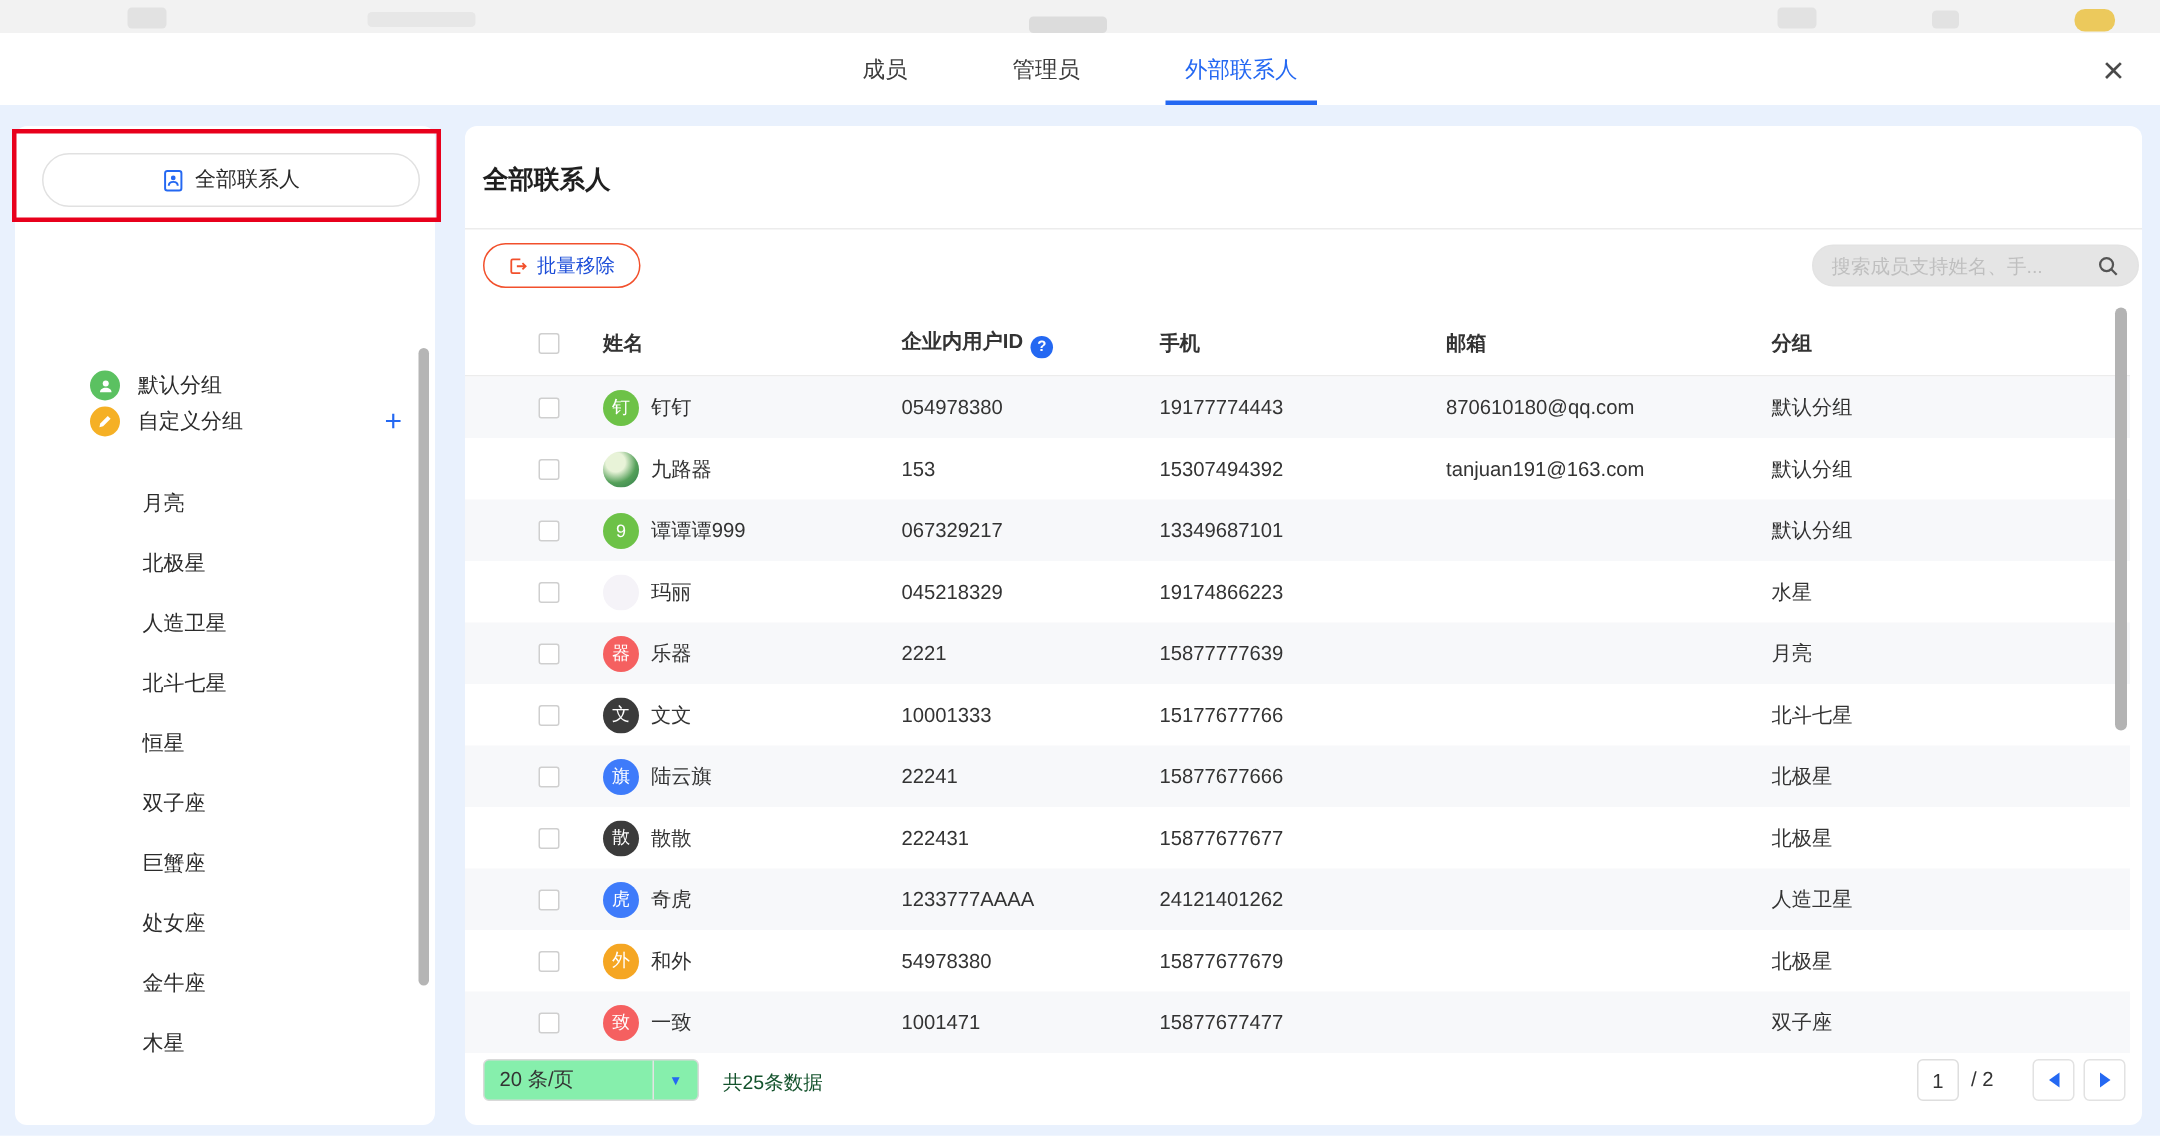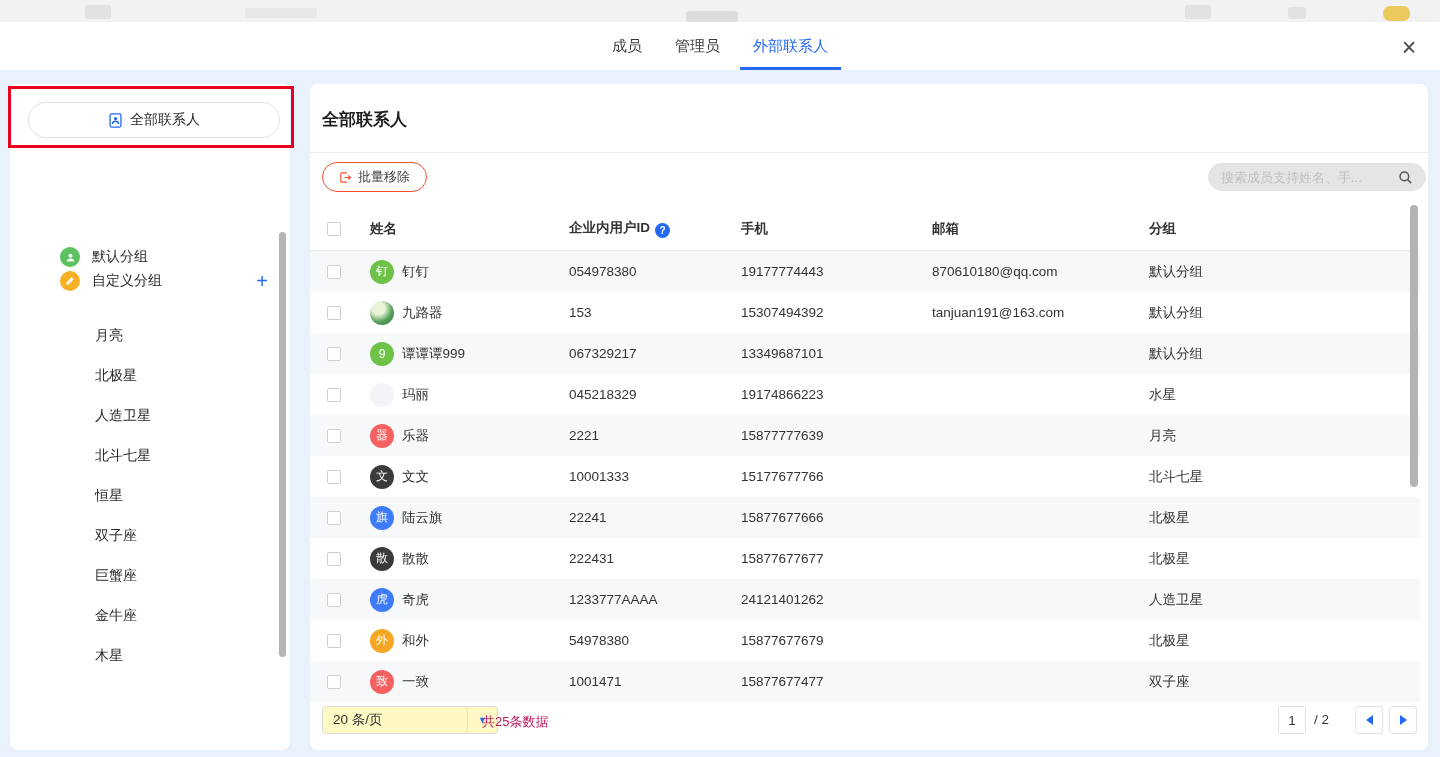--- a/index.html
+++ b/index.html
@@ -30,47 +30,47 @@
   .group-list { position:absolute; left:0; top:232px; width:100%; }
   .group-item { height:40px; display:flex; align-items:center; padding-left:85px; font-size:14px; color:#2b2b2b; cursor:pointer; }
   .side-scroll { position:absolute; right:4px; top:148px; width:7px; height:425px; background:#b5b5b5; border-radius:4px; }
 
   
   .main { position:absolute; left:310px; top:84px; width:1118px; height:666px; background:#fff; border-radius:8px; }
   .main-title { position:absolute; left:12px; top:24px; font-size:17px; font-weight:700; color:#1f1f1f; }
   .main-divider { position:absolute; left:0; top:68px; width:100%; height:1px; background:#ececec; }
   .toolbar { position:absolute; left:0; top:78px; width:100%; height:32px; }
   .batch-remove { position:absolute; left:12px; top:0; height:30px; padding:0 16px; border:1px solid #f2502c; border-radius:15px;
-    color:#404040; font-size:13px; display:flex; align-items:center; gap:6px; background:#fff; cursor:pointer;font-family:Liberation Serif, serif; }
+    color:#1d4ed8; font-size:13px; display:flex; align-items:center; gap:6px; background:#fff; cursor:pointer;font-family:Liberation Serif, serif; }
   .search-box { position:absolute; right:2px; top:1px; width:218px; height:28px; border:1px solid #e3e3e3; border-radius:14px;
     display:flex; align-items:center; padding:0 12px; background:#e5e5e5; }
   .search-box input { border:none; outline:none; flex:1; font-size:13px; color:#333; background:transparent; font-family:inherit; }
   .search-box input::placeholder { color:#bfbfbf; }
 
   
   .table { position:absolute; left:0; top:123px; width:1110px; }
-  .t-row { display:grid; grid-template-columns:40px 219px 172px 191px 217px auto; align-items:center; padding:0 0; height:41px; }
+  .t-row { display:grid; grid-template-columns:40px 219px 172px 191px 217px auto; align-items:center; padding:0 32px; height:41px; }
   .t-head { height:44px; border-bottom:1px solid #ececec; font-weight:700; font-size:13.5px; color:#262626; }
   .t-row:nth-child(odd):not(.t-head) { background:#f7f8fa; }
   .cell { font-size:13.5px; color:#333; white-space:nowrap; overflow:hidden; }
   .name-cell { display:flex; align-items:center; gap:8px; padding-left:20px; }
   .avatar { width:24px; height:24px; border-radius:50%; color:#fff; font-size:12px; display:flex; align-items:center; justify-content:center; flex:none; }
   .avatar.img-avatar { background:radial-gradient(circle at 35% 30%, #e8f3d8 0 28%, #55a05a 60%, #2f7a4a 100%); }
   .checkbox { width:14px; height:14px; border:1px solid #cfcfcf; border-radius:2px; background:#fff; margin-left:17px; cursor:pointer; }
   .help-ico { display:inline-flex; width:15px; height:15px; border-radius:50%; background:#2468f2; color:#fff; font-size:10px; font-weight:700;
     align-items:center; justify-content:center; margin-left:5px; vertical-align:-2px; }
   .table-scroll { position:absolute; right:10px; top:121px; width:8px; height:282px; background:#b3b3b3; border-radius:4px; }
 
   
   .pager { position:absolute; left:0; bottom:16px; width:100%; height:28px; }
-  .page-size { position:absolute; left:12px; top:0; width:176px; height:28px; border:1px solid #d9d9d9; border-radius:4px;
-    display:flex; align-items:center; font-size:13.5px; color:#333; cursor:pointer; background:#fef9c3; }
+  .page-size { position:absolute; left:12px; top:0; width:144px; height:28px; border:1px solid #d9d9d9; border-radius:4px;
+    display:flex; align-items:center; font-size:13.5px; color:#333; cursor:pointer; background:#86efac; }
   .page-size .val { flex:1; padding-left:10px; }
   .page-size .caret { width:30px; height:100%; border-left:1px solid #e3e3e3; display:flex; align-items:center; justify-content:center; color:#2468f2; font-size:9px; }
-  .total-count { position:absolute; left:172px; top:7px; font-size:13px; color:#be185d; }
+  .total-count { position:absolute; left:172px; top:7px; font-size:13px; color:#14532d; }
   .page-box { position:absolute; left:968px; top:0; width:28px; height:28px; border:1px solid #dedede; border-radius:4px;
     display:flex; align-items:center; justify-content:center; font-size:13.5px; color:#333; }
   .page-total { position:absolute; left:1004px; top:6px; font-size:13.5px; color:#333; }
   .nav-btn { position:absolute; top:0; width:28px; height:28px; border:1px solid #e2e2e2; border-radius:4px; background:#fff;
     display:flex; align-items:center; justify-content:center; cursor:pointer; }
   .tri { width:0; height:0; border-top:5px solid transparent; border-bottom:5px solid transparent; }
   .tri.left { border-right:7px solid #2468f2; }
   .tri.right { border-left:7px solid #2468f2; }
 </style>
 </head>
@@ -79,21 +79,21 @@
 <div class="backdrop-strip">
   <div class="bd-blob" style="left:85px;top:5px;width:26px;height:14px;"></div>
   <div class="bd-blob" style="left:245px;top:8px;width:72px;height:10px;background:#e7e7e7;"></div>
   <div class="bd-blob" style="left:686px;top:11px;width:52px;height:11px;background:#dcdcdc;"></div>
   <div class="bd-blob" style="left:1185px;top:5px;width:26px;height:14px;"></div>
   <div class="bd-blob" style="left:1288px;top:7px;width:18px;height:12px;"></div>
   <div class="bd-blob" style="left:1383px;top:6px;width:27px;height:15px;background:#ecc95c;border-radius:7px;"></div>
 </div>
 
 <div class="modal-header">
-  <div id="tabs" style="display:flex;gap:33px;">
+  <div id="tabs" style="display:flex;gap:70px;">
       <div class="tab">成员</div>
       <div class="tab">管理员</div>
       <div class="tab active">外部联系人</div>
     </div>
   <div class="close-btn">×</div>
 </div>
 
 <div class="sidebar">
   <div class="all-contacts">
     <svg width="15" height="15" viewBox="0 0 16 16">
@@ -125,20 +125,21 @@
   </div>
 
   <div class="group-list" id="group-list">
       <div class="group-item">月亮</div>
       <div class="group-item">北极星</div>
       <div class="group-item">人造卫星</div>
       <div class="group-item">北斗七星</div>
       <div class="group-item">恒星</div>
       <div class="group-item">双子座</div>
       <div class="group-item">巨蟹座</div>
+      <div class="group-item">处女座</div>
       <div class="group-item">金牛座</div>
       <div class="group-item">木星</div>
     </div>
 
   <div class="side-scroll"></div>
 </div>
 
 <div class="red-annotation"></div>
 
 <div class="main">

